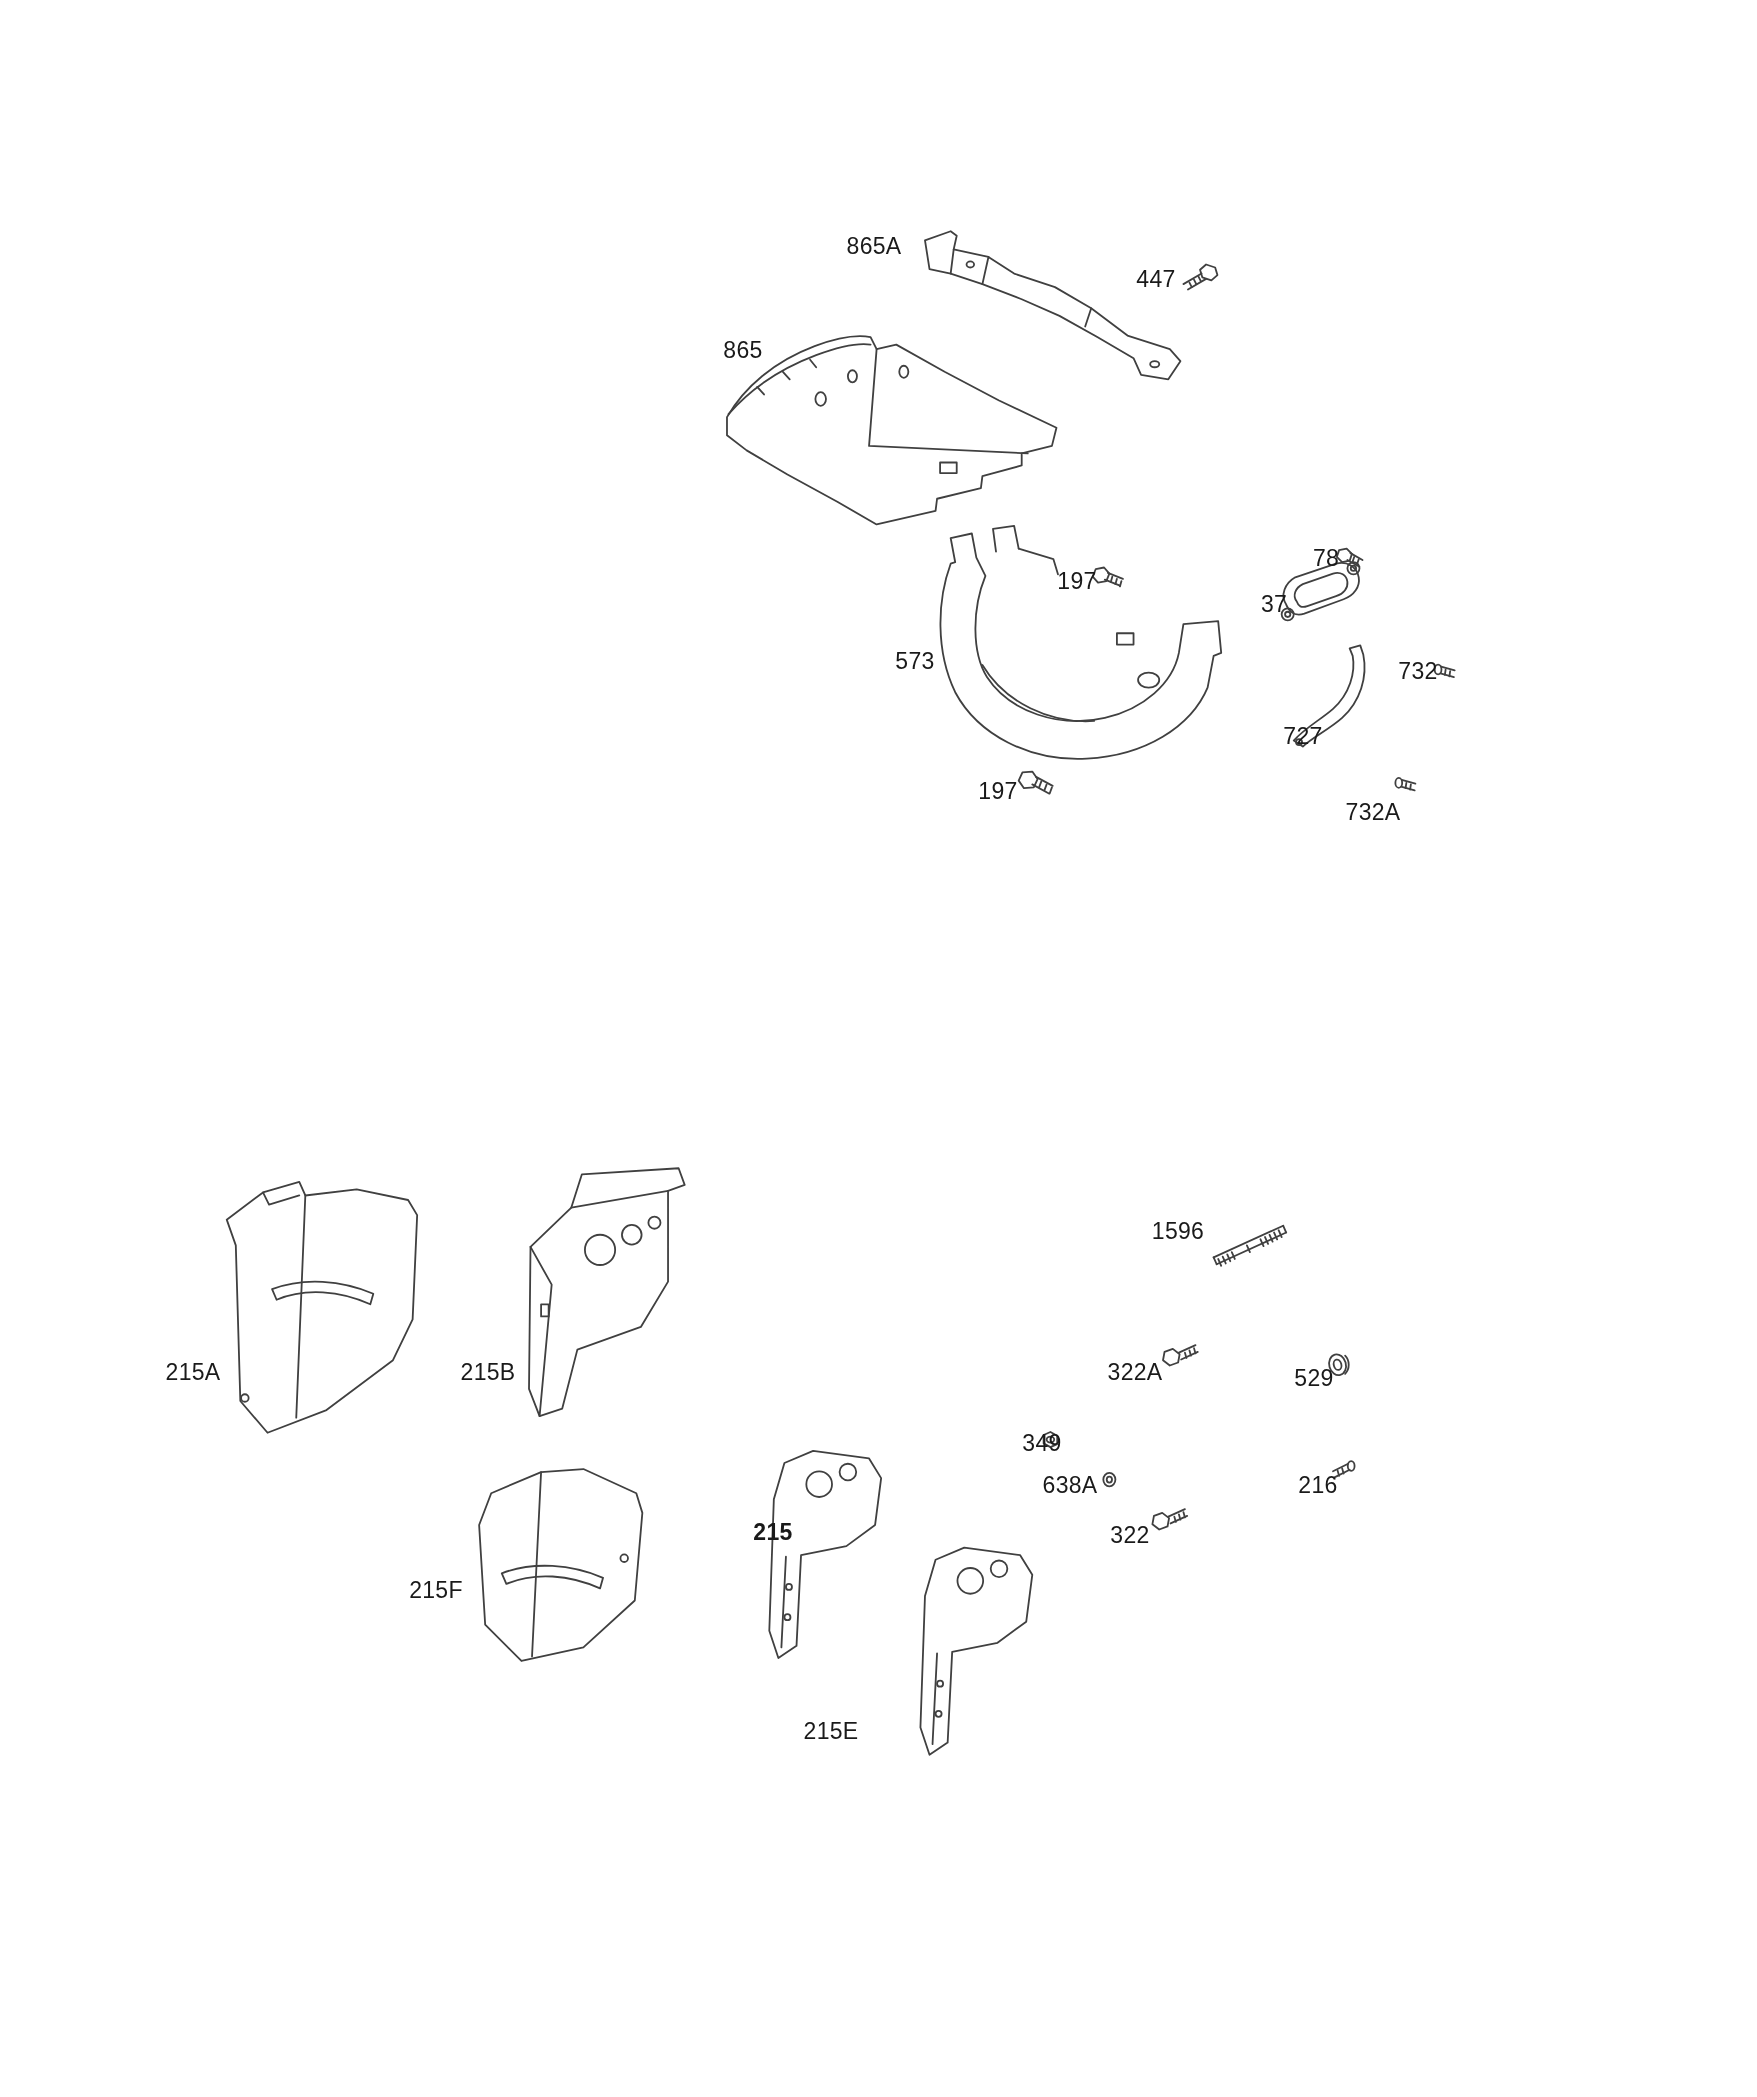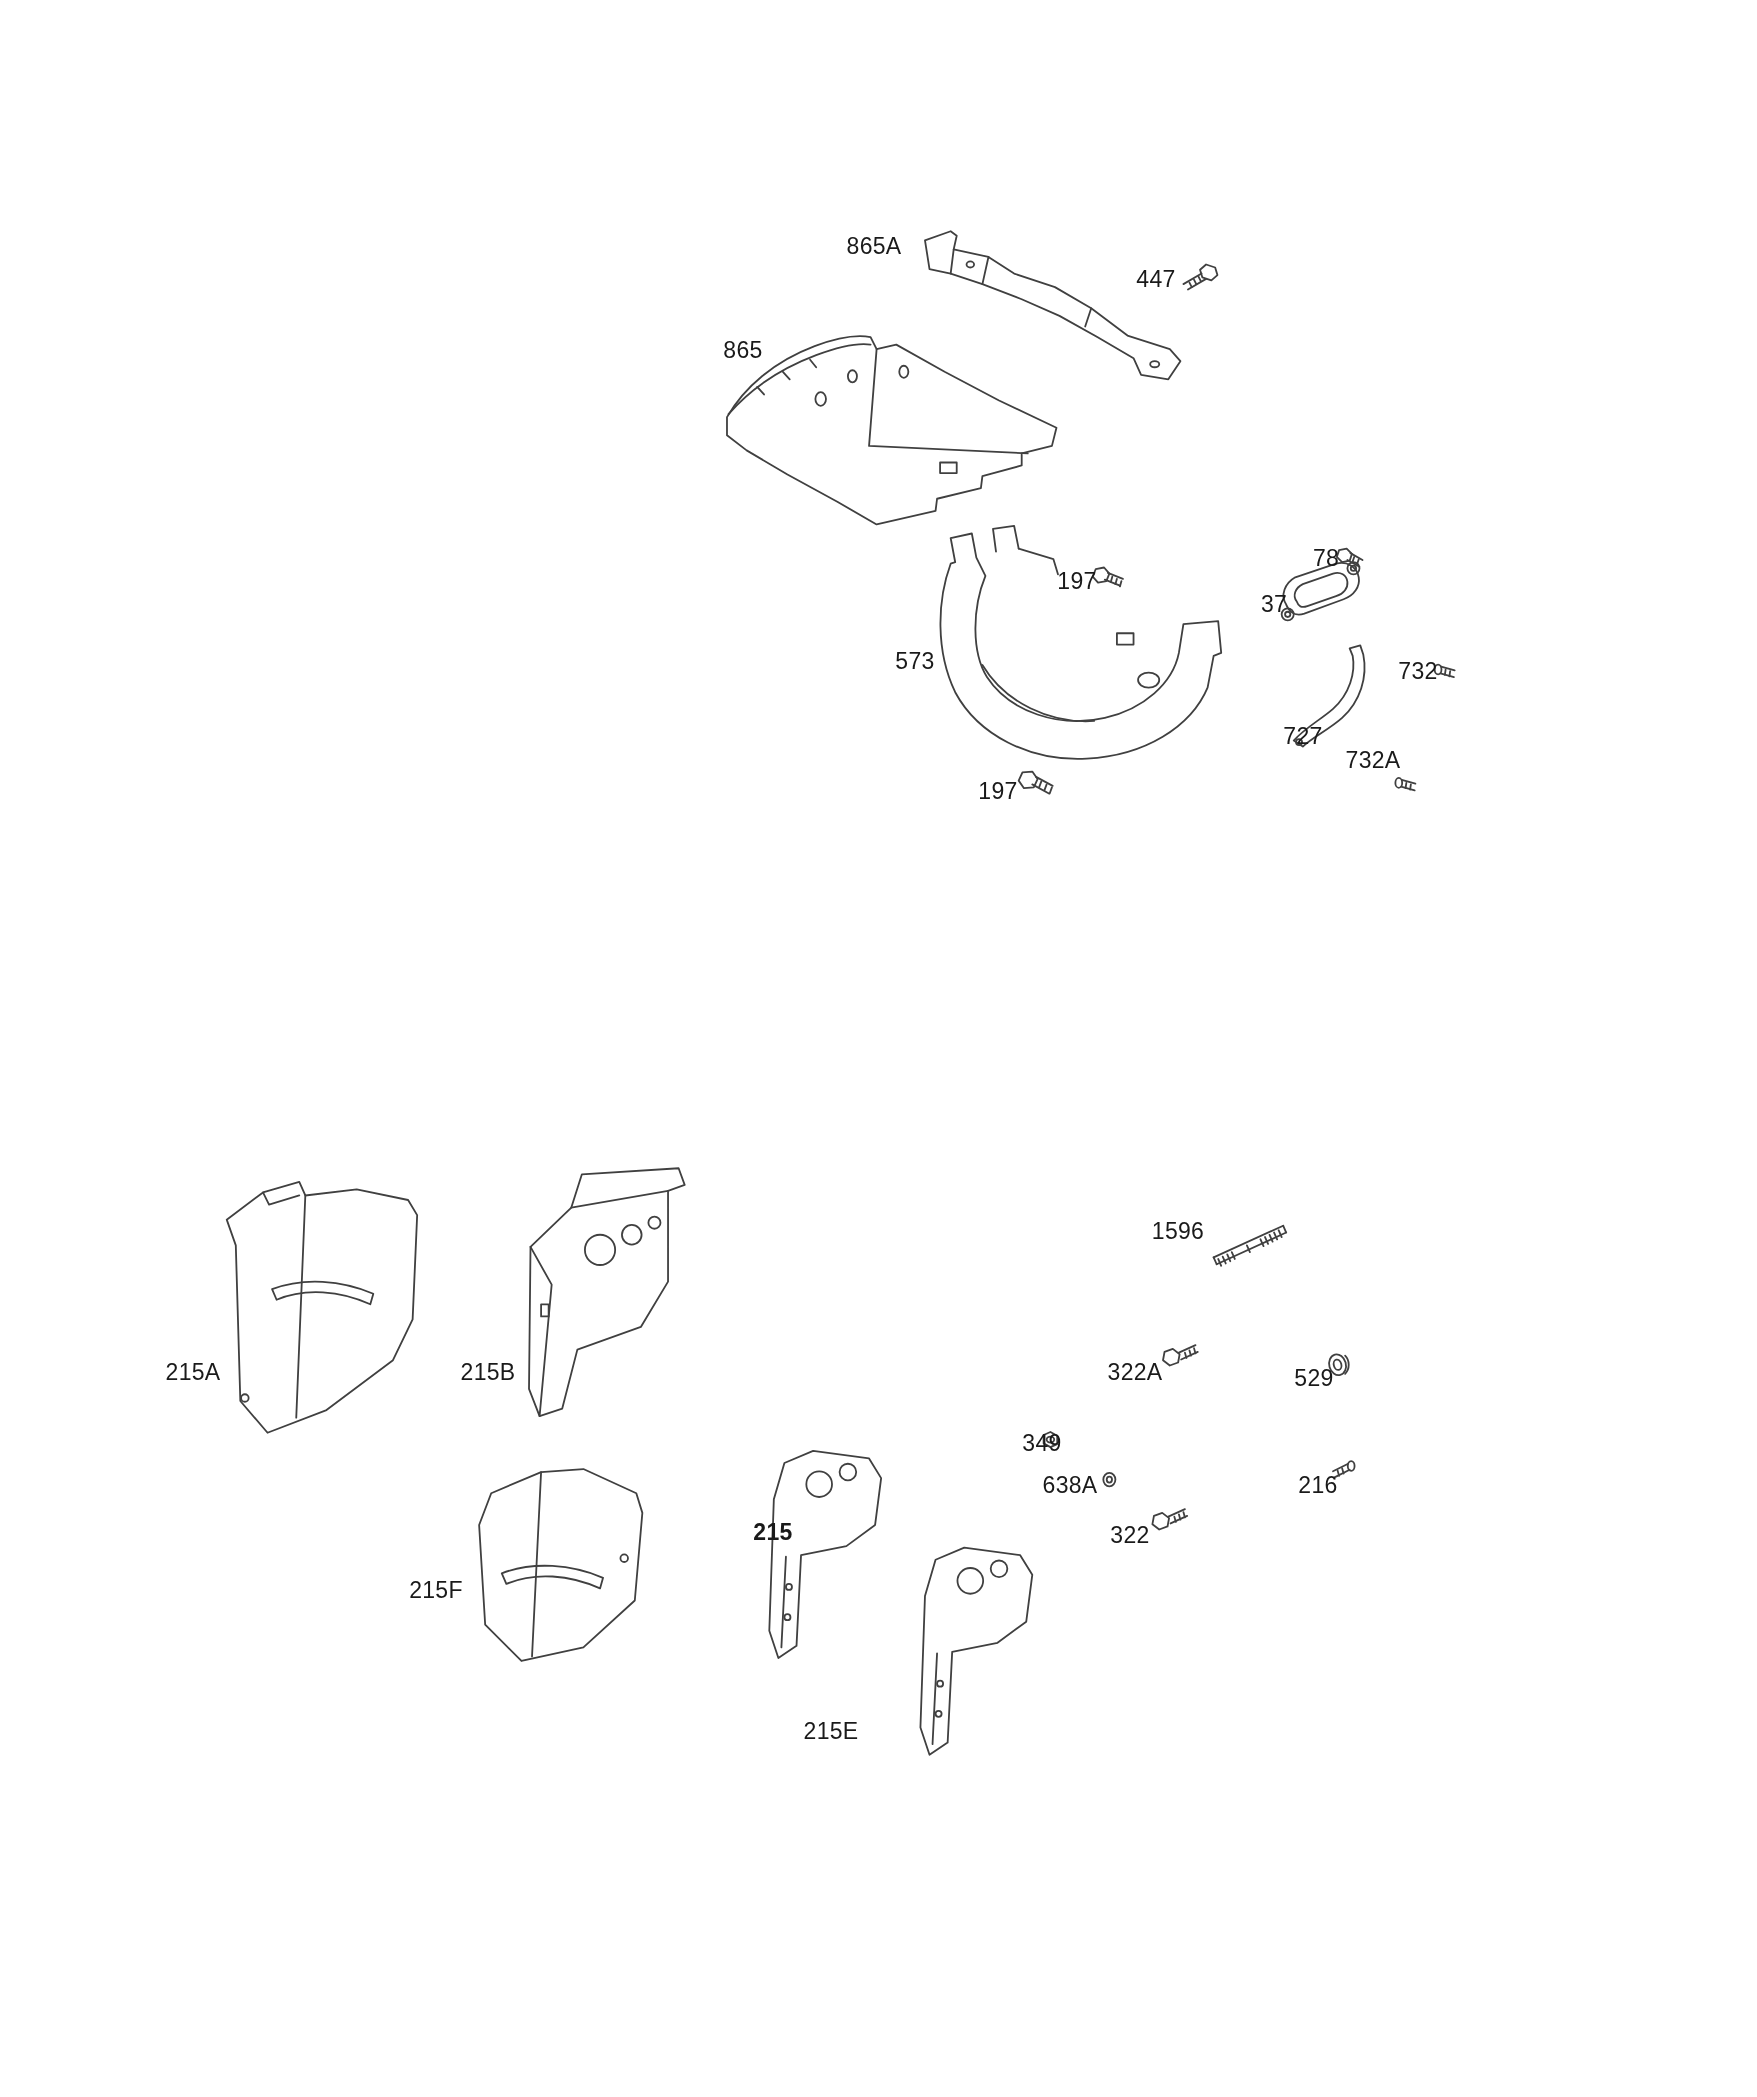--- a/index.html
+++ b/index.html
@@ -203,21 +203,21 @@
       <div class="part-label" style="left: 874px; top: 246px;">865A</div>
       <div class="part-label" style="left: 1156px; top: 279px;">447</div>
       <div class="part-label" style="left: 743px; top: 350px;">865</div>
       <div class="part-label" style="left: 1077px; top: 581px;">197</div>
       <div class="part-label" style="left: 1326px; top: 558px;">78</div>
       <div class="part-label" style="left: 1274px; top: 604px;">37</div>
       <div class="part-label" style="left: 915px; top: 661px;">573</div>
       <div class="part-label" style="left: 1418px; top: 671px;">732</div>
       <div class="part-label" style="left: 1285px; top: 736px; margin-left: 18px;">727</div>
       <div class="part-label" style="left: 998px; top: 791px;">197</div>
-      <div class="part-label" style="left: 1373px; top: 760px;">732A</div>
+      <div class="part-label" style="left: 1373px; top: 812px;">732A</div>
       <div class="part-label" style="left: 1178px; top: 1231px;">1596</div>
       <div class="part-label" style="left: 193px; top: 1372px;">215A</div>
       <div class="part-label" style="left: 488px; top: 1372px;">215B</div>
       <div class="part-label" style="left: 1135px; top: 1372px;">322A</div>
       <div class="part-label" style="left: 1314px; top: 1378px;">529</div>
       <div class="part-label" style="left: 1042px; top: 1443px;">349</div>
       <div class="part-label" style="left: 1070px; top: 1485px;">638A</div>
       <div class="part-label" style="left: 1318px; top: 1485px;">216</div>
       <div class="part-label" style="left: 1130px; top: 1535px;">322</div>
       <div class="part-label" style="left: 436px; top: 1590px;">215F</div>

